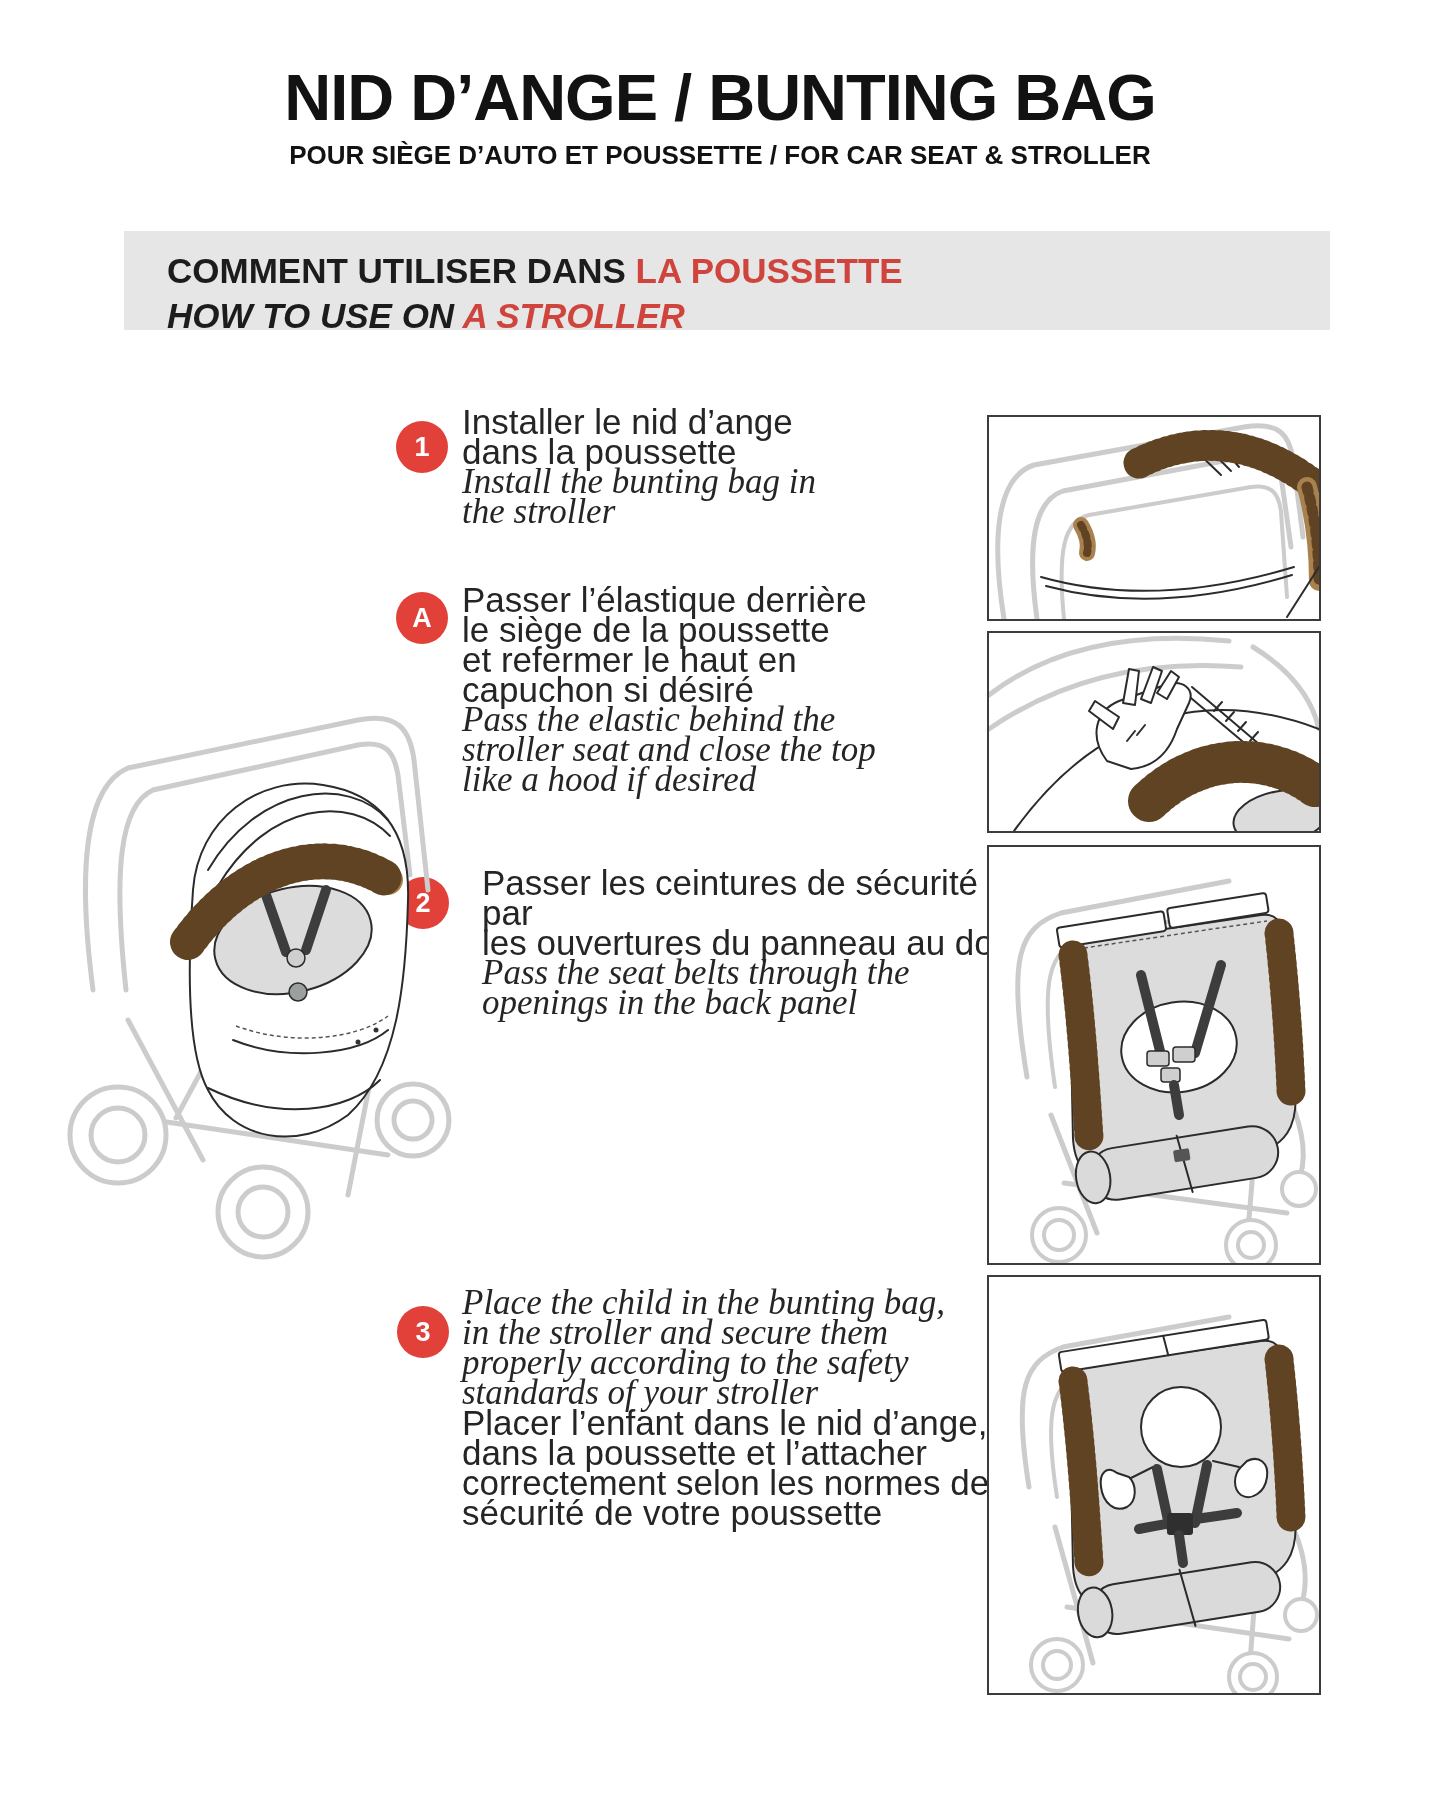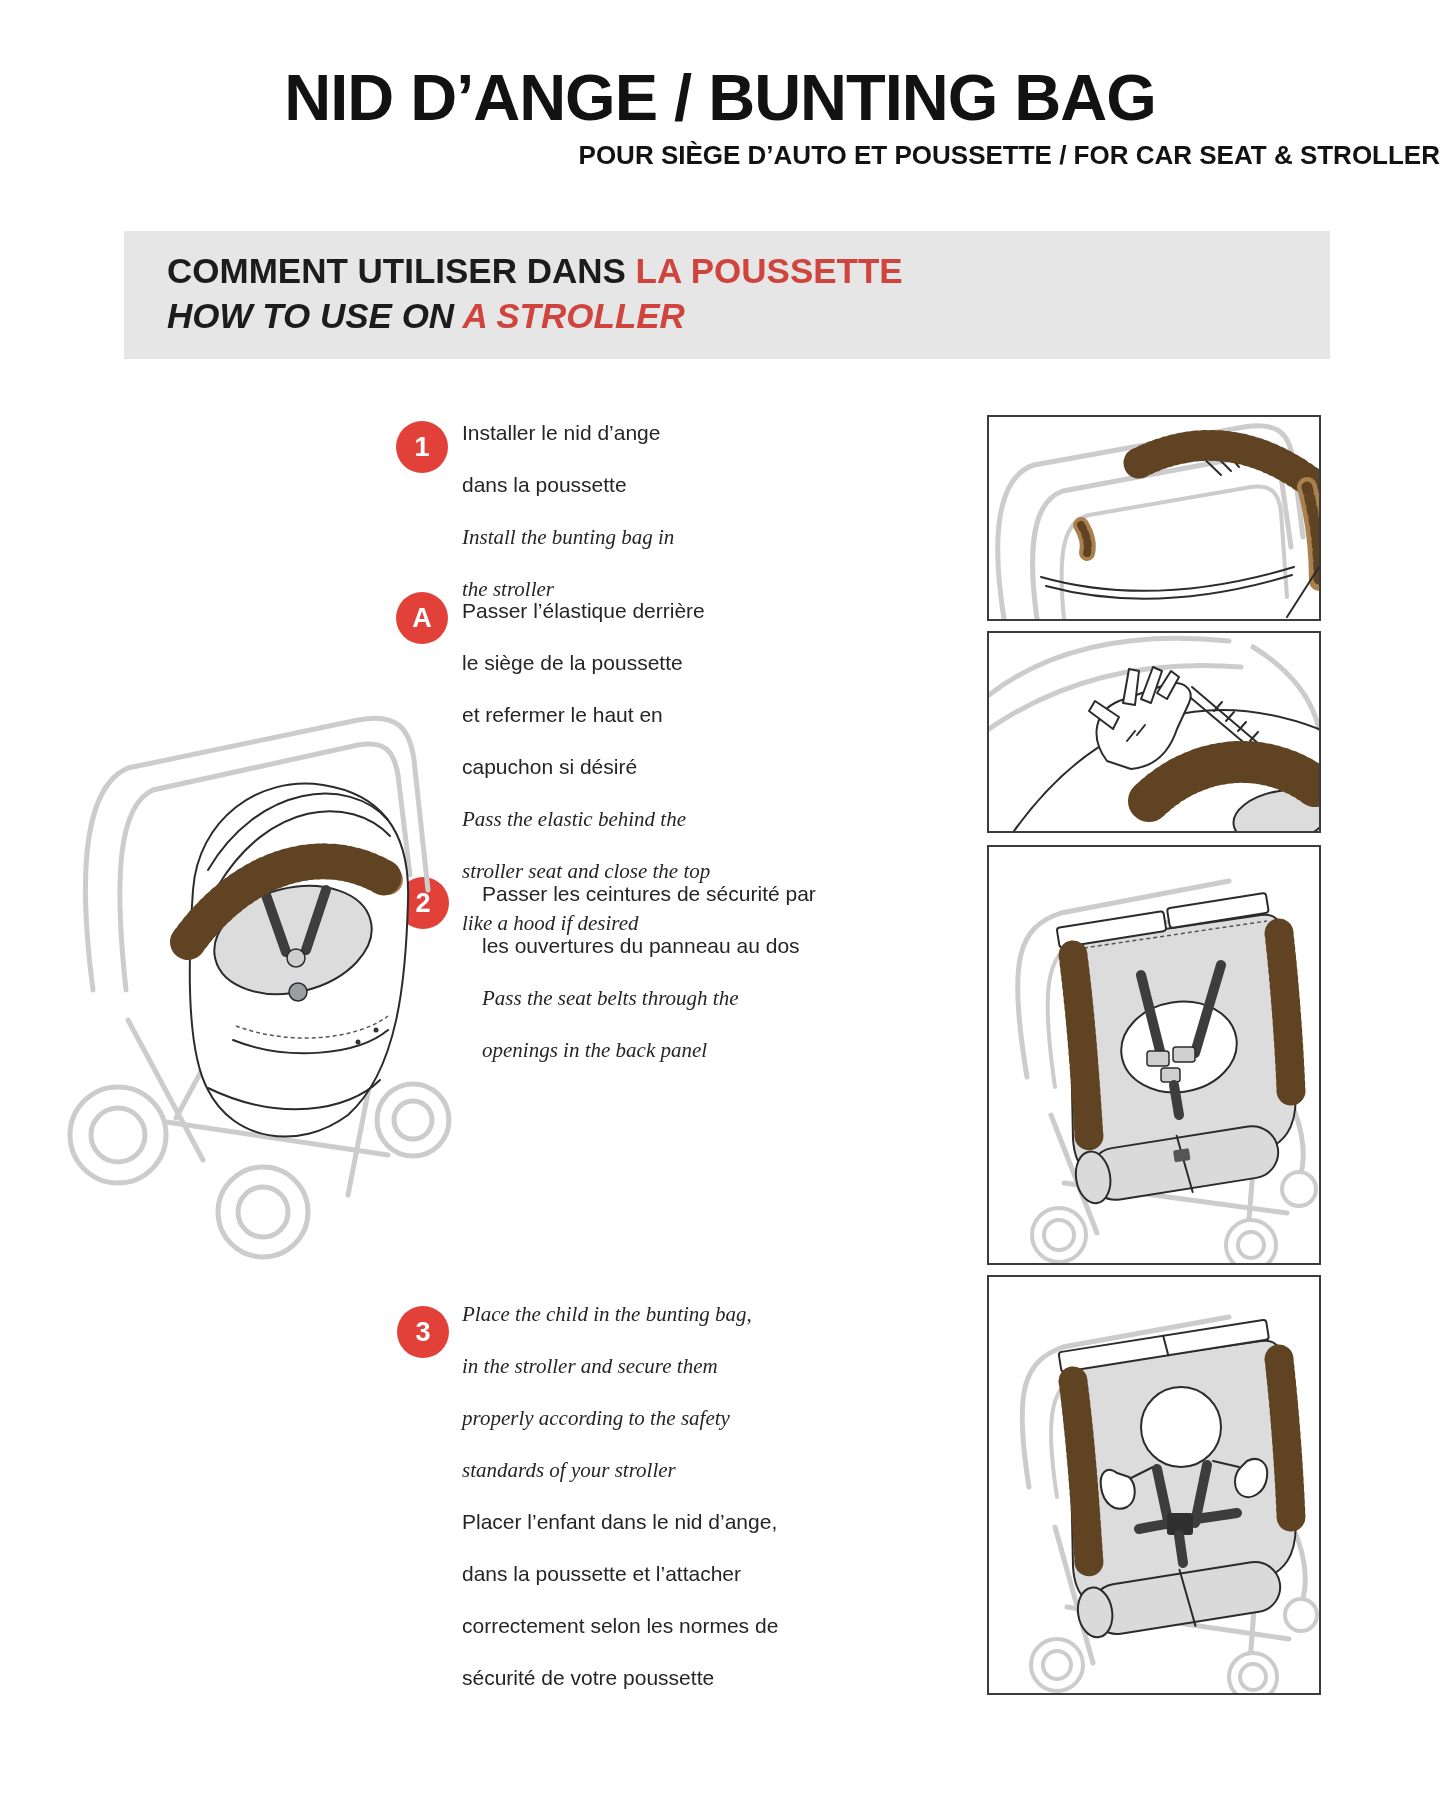--- a/index.html
+++ b/index.html
@@ -2,35 +2,35 @@
 <html style="--accent: #e2413a; --highlight-red: #cf453d; --banner-bg: #e6e6e6; --fur-dark: #5f4322; --fur-mid: #a9814e; --fur-light: #d9bd8d; --line-gray: #cccccc; --panel-gray: #dcdcdc; --ink: #2b2b2b;"><head>
 <meta charset="utf-8">
 <style>
   html,body{margin:0;padding:0;background:#ffffff;}
   .page{position:relative;width:1440px;height:1800px;overflow:hidden;background:#fff;
         font-family:"Liberation Sans",sans-serif;color:#1f1f1f;}
 
   
   .title{position:absolute;top:60px;left:0;width:1440px;margin:0;text-align:center;
          font-size:65px;font-weight:700;letter-spacing:-1px;color:#121212;}
-  .subtitle{position:absolute;top:140px;left:0;width:1440px;text-align:right;
+  .subtitle{position:absolute;top:140px;left:0;width:1440px;text-align:center;
             font-size:26px;font-weight:700;letter-spacing:0;color:#121212;}
 
   
-  .banner{position:absolute;left:124px;top:231px;width:1206px;height:128px;
+  .banner{position:absolute;left:124px;top:231px;width:1206px;height:99px;
           background:var(--banner-bg,#e6e6e6);box-sizing:border-box;padding:17px 13px 0 43px;}
   .banner-line{font-size:35px;font-weight:700;line-height:45px;color:#1c1c1c;white-space:nowrap;}
   .banner-line .red{color:var(--highlight-red,#cf453d);}
   .banner-line.en{font-style:italic;}
 
   
   .badge{position:absolute;width:52px;height:52px;border-radius:50%;
          background:var(--accent,#e2413a);color:#fff;font-weight:700;font-size:27px;
          display:flex;align-items:center;justify-content:center;}
-  .step-text{position:absolute;left:462px;width:530px;font-size:21px;line-height:52px;color:#252525;}
+  .step-text{position:absolute;left:462px;width:530px;font-size:35px;line-height:30px;color:#252525;}
   .ml{white-space:pre-line;}
   .en-txt{font-style:italic;font-family:Liberation Serif, serif;}
 
   
   .washnote{position:absolute;left:462px;top:1650px;font-size:30px;font-weight:700;
             line-height:37px;color:#171717;}
   .washnote .en-txt{font-style:italic;}
 
   
   .fig{position:absolute;left:987px;width:334px;background:#fff;border:2px solid #3c3c3c;

